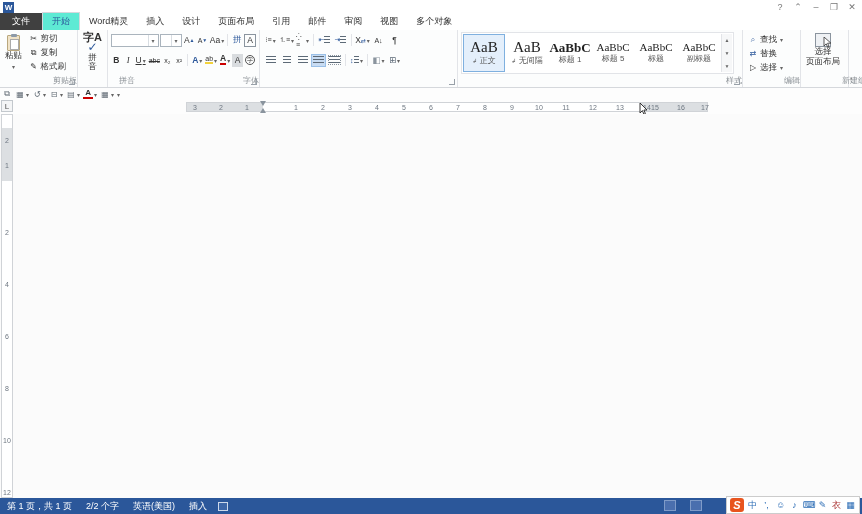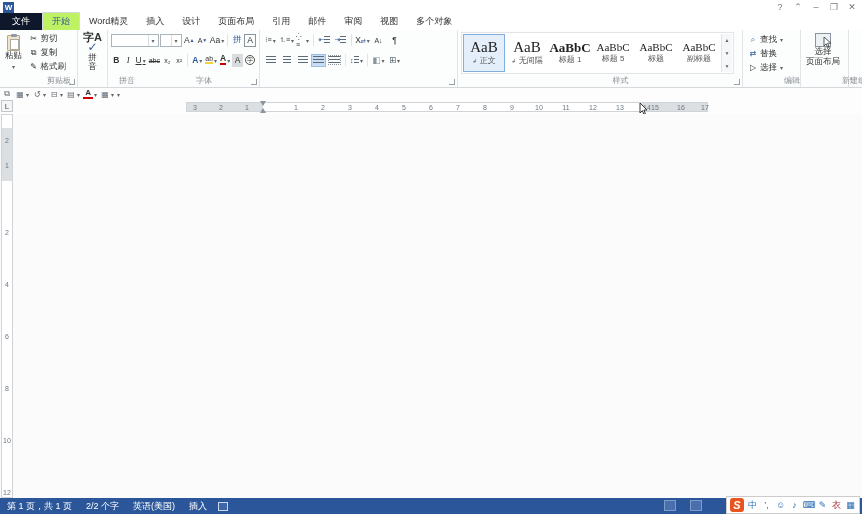--- a/index.html
+++ b/index.html
@@ -14,27 +14,27 @@
   .win-controls { position:absolute; right:2px; top:1px; display:flex; gap:2px; }
   .win-btn { width:16px; height:12px; display:flex; align-items:center; justify-content:center; color:#777; font-size:9px; cursor:default; }
   .account { position:absolute; right:4px; top:16px; display:flex; align-items:center; gap:3px; color:#444; }
   .avatar { width:13px; height:13px; background:#dce6f2; border:1px solid #b9c9de; position:relative; }
   .avatar:before { content:""; position:absolute; left:3.5px; top:2px; width:4px; height:4px; border-radius:50%; background:#7f9fc6; }
   .avatar:after { content:""; position:absolute; left:1.5px; top:7px; width:8px; height:4px; border-radius:4px 4px 0 0; background:#7f9fc6; }
 
   
   .tabrow { position:absolute; left:0; top:15px; width:862px; height:15px; background:#fff; display:flex; align-items:flex-end; }
   .tab { padding:2px 9px 2px; font-size:9px; color:#333; cursor:default; }
-  .tab.file { background:#0f172a; color:#fff; padding:2px 12px; }
-  .tab.sel { color:#2b579a; background:#bef264; border:1px solid #d5d8dc; border-bottom:none;font-family:Liberation Mono, monospace; }
+  .tab.file { background:#404040; color:#fff; padding:2px 12px; }
+  .tab.sel { color:#2b579a; background:#5eead4; border:1px solid #d5d8dc; border-bottom:none;font-family:Liberation Mono, monospace; }
 
   
   .ribbon { position:absolute; left:0; top:30px; width:862px; height:58px; background:#fcfdfd; border-bottom:1px solid #d5d8dc; display:flex; }
   .group { position:relative; height:57px; border-right:1px solid #e2e4e8; padding:2px 3px 12px; flex:none; }
-  .glabel { position:absolute; bottom:1px; left:0; right:0; text-align:center; font-size:8px; color:#8b9196; white-space:nowrap;padding-left:41px; }
+  .glabel { position:absolute; bottom:1px; left:0; right:0; text-align:right; font-size:8px; color:#8b9196; white-space:nowrap;padding-left:41px; }
   .launcher { position:absolute; right:2px; bottom:2px; width:6px; height:6px; border-right:1px solid #98a0a8; border-bottom:1px solid #98a0a8; }
   .bigbtn { display:inline-flex; flex-direction:column; align-items:center; justify-content:flex-start; height:44px; padding:1px 2px; vertical-align:top; cursor:pointer; }
   .bigbtn span.cap { font-size:8.5px; color:#333; line-height:1.15; text-align:center; }
   .dd:after { content:"▾"; font-size:6px; color:#666; margin-left:1px; }
   .ddv:after { content:"▾"; font-size:6px; color:#666; }
   .col { display:inline-flex; flex-direction:column; gap:1px; vertical-align:top; }
   .smallbtn { display:flex; align-items:center; gap:2px; height:13px; padding:0 2px; font-size:8.5px; color:#333; cursor:pointer; white-space:nowrap; }
   .ic { font-size:8px; width:10px; text-align:center; flex:none; }
   .clipboard-ic { width:13px; height:16px; background:#f0e3c8; border:1px solid #b9a77d; border-radius:1px; position:relative; margin-top:2px; }
   .clipboard-ic:before { content:""; position:absolute; left:2.5px; top:-2px; width:6px; height:3px; background:#8d9aa8; border-radius:1px; }

